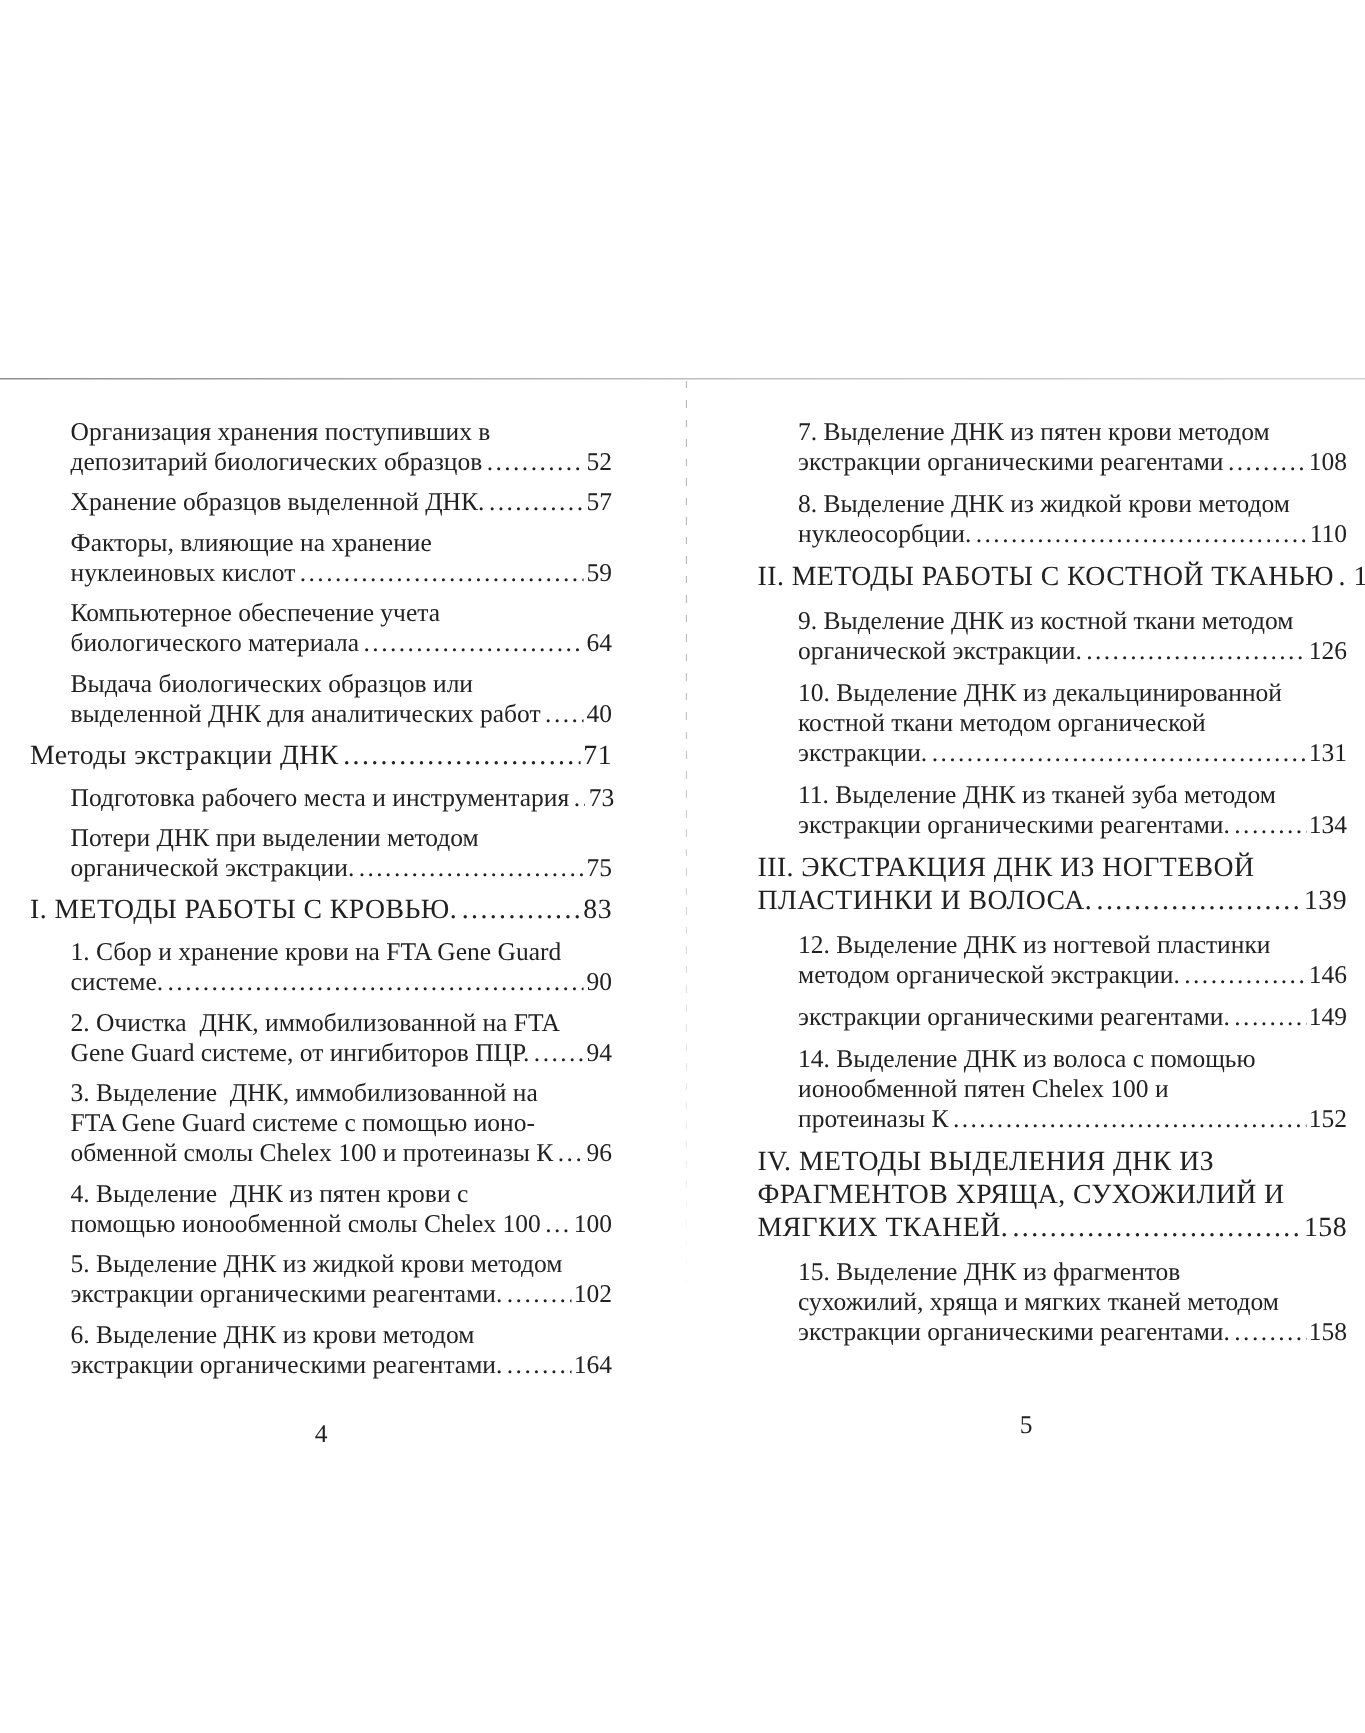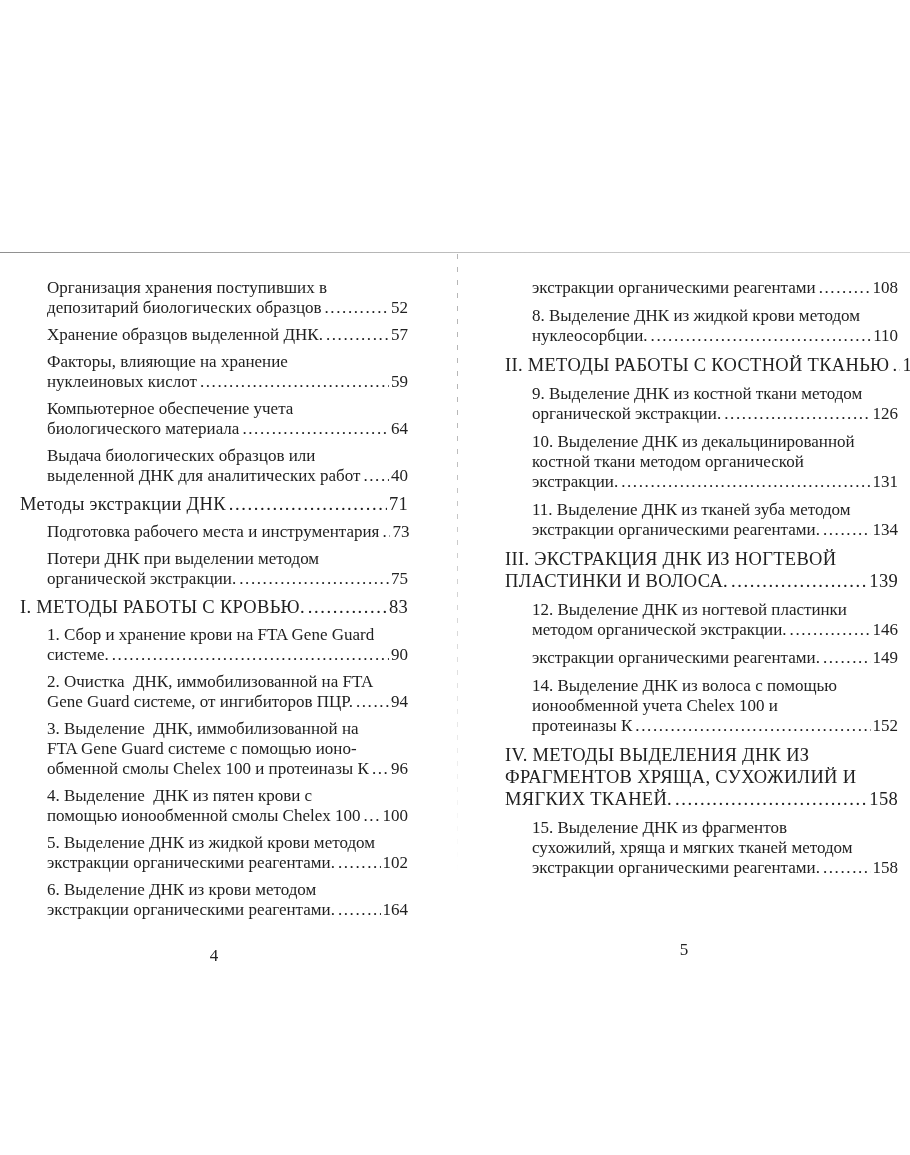--- a/index.html
+++ b/index.html
@@ -147,20 +147,21 @@
         <div class="line">5. Выделение ДНК из жидкой крови методом</div>
         <div class="lastline"><span class="txt">экстракции органическими реагентами.</span><span class="leader">........................................................................................................................</span><span class="pageno">102</span></div>
       </div>
       <div class="entry item">
         <div class="line">6. Выделение ДНК из крови методом</div>
         <div class="lastline"><span class="txt">экстракции органическими реагентами.</span><span class="leader">........................................................................................................................</span><span class="pageno">164</span></div>
       </div>
     </div>
   <div class="col" id="col-right">
       <div class="entry item">
+        <div class="line">7. Выделение ДНК из пятен крови методом</div>
         <div class="lastline"><span class="txt">экстракции органическими реагентами</span><span class="leader">........................................................................................................................</span><span class="pageno">108</span></div>
       </div>
       <div class="entry item">
         <div class="line">8. Выделение ДНК из жидкой крови методом</div>
         <div class="lastline"><span class="txt">нуклеосорбции.</span><span class="leader">........................................................................................................................</span><span class="pageno">110</span></div>
       </div>
       <div class="entry section">
         <div class="lastline"><span class="txt">II. МЕТОДЫ РАБОТЫ С КОСТНОЙ ТКАНЬЮ</span><span class="leader">........................................................................................................................</span><span class="pageno">117</span></div>
       </div>
       <div class="entry item">
@@ -182,21 +183,21 @@
       </div>
       <div class="entry item">
         <div class="line">12. Выделение ДНК из ногтевой пластинки</div>
         <div class="lastline"><span class="txt">методом органической экстракции.</span><span class="leader">........................................................................................................................</span><span class="pageno">146</span></div>
       </div>
       <div class="entry item">
         <div class="lastline"><span class="txt">экстракции органическими реагентами.</span><span class="leader">........................................................................................................................</span><span class="pageno">149</span></div>
       </div>
       <div class="entry item">
         <div class="line">14. Выделение ДНК из волоса с помощью</div>
-        <div class="line">ионообменной учета Chelex 100 и</div>
+        <div class="line">ионообменной пятен Chelex 100 и</div>
         <div class="lastline"><span class="txt">протеиназы К</span><span class="leader">........................................................................................................................</span><span class="pageno">152</span></div>
       </div>
       <div class="entry section">
         <div class="line">IV. МЕТОДЫ ВЫДЕЛЕНИЯ ДНК ИЗ</div>
         <div class="line">ФРАГМЕНТОВ ХРЯЩА, СУХОЖИЛИЙ И</div>
         <div class="lastline"><span class="txt">МЯГКИХ ТКАНЕЙ.</span><span class="leader">........................................................................................................................</span><span class="pageno">158</span></div>
       </div>
       <div class="entry item">
         <div class="line">15. Выделение ДНК из фрагментов</div>
         <div class="line">сухожилий, хряща и мягких тканей методом</div>

